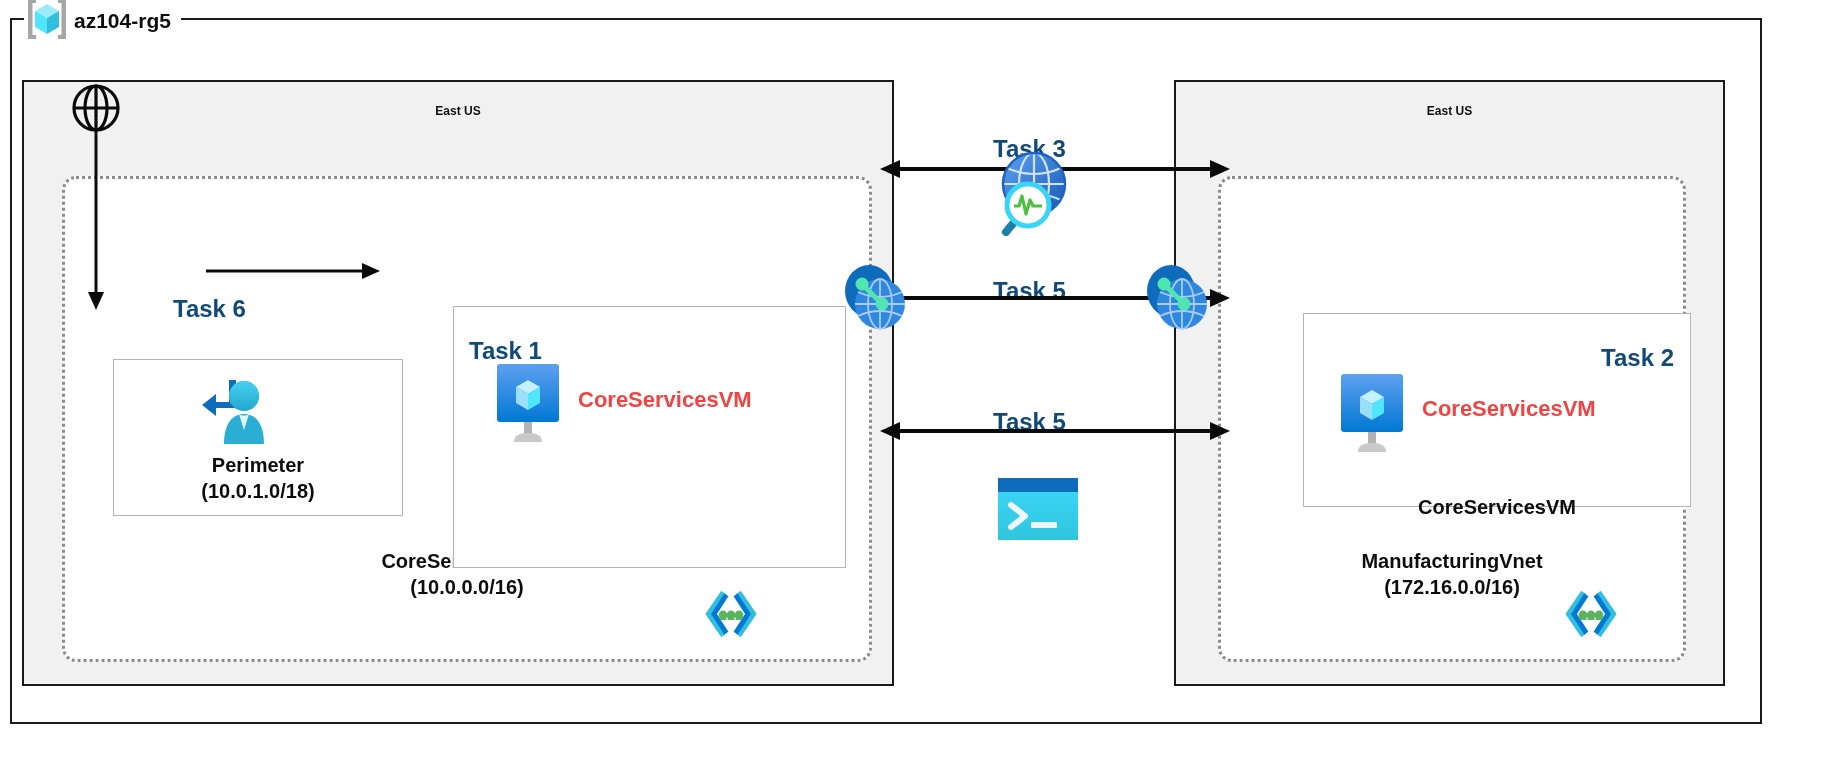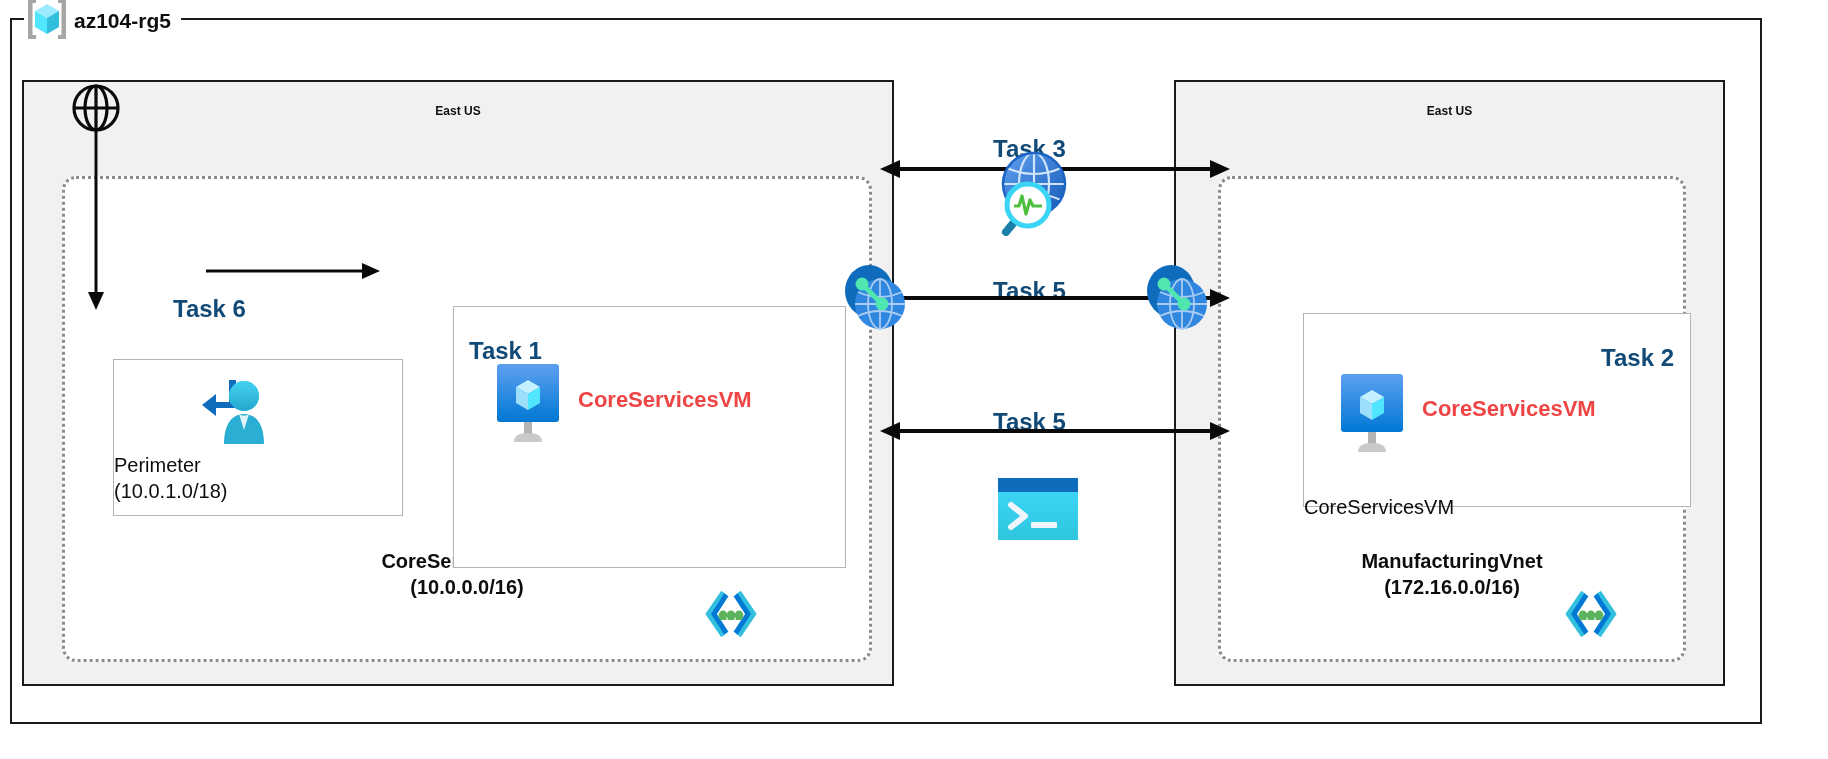--- a/index.html
+++ b/index.html
@@ -27,22 +27,22 @@
   .vnet-label{position:absolute;left:0;right:0;text-align:center;font-size:20px;
               font-weight:bold;color:#0d0d0d;line-height:1.28;}
   #vnet-core-label{top:370px;}
   #vnet-manu-label{top:370px;}
 
   
   .subnet{position:absolute;background:#ffffff;border:1px solid #b4b4b4;box-sizing:border-box;}
   #subnet-perimeter{left:48px;top:180px;width:290px;height:157px;}
   #subnet-core{left:388px;top:127px;width:393px;height:262px;}
   #subnet-manu{left:82px;top:134px;width:388px;height:194px;}
-  .subnet-label{position:absolute;left:0;right:0;text-align:left;font-size:20px;
-                font-weight:normal;color:#0d0d0d;line-height:1.3;}
+  .subnet-label{position:absolute;left:0;right:0;text-align:center;font-size:20px;
+                font-weight:bold;color:#0d0d0d;line-height:1.3;}
 
   
   .task{position:absolute;font-size:24px;font-weight:bold;color:#114a77;white-space:nowrap;margin-top:20px;}
 
   
   .res-name{position:absolute;font-size:22px;font-weight:bold;color:#ef4444;white-space:nowrap;}
 
   
   .arrow{position:absolute;}
 

